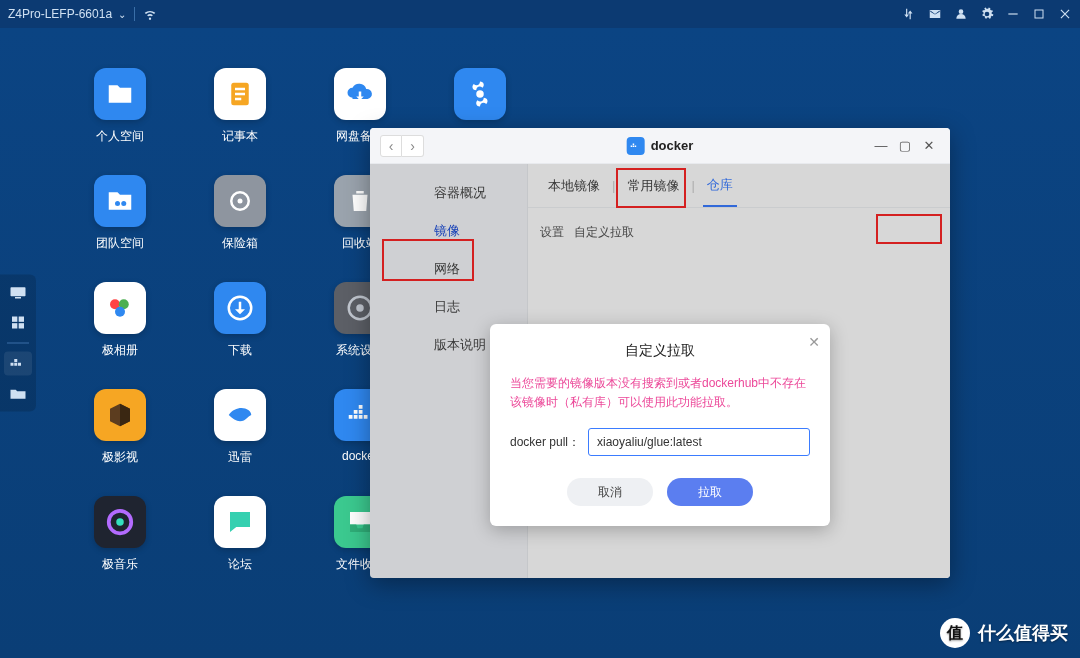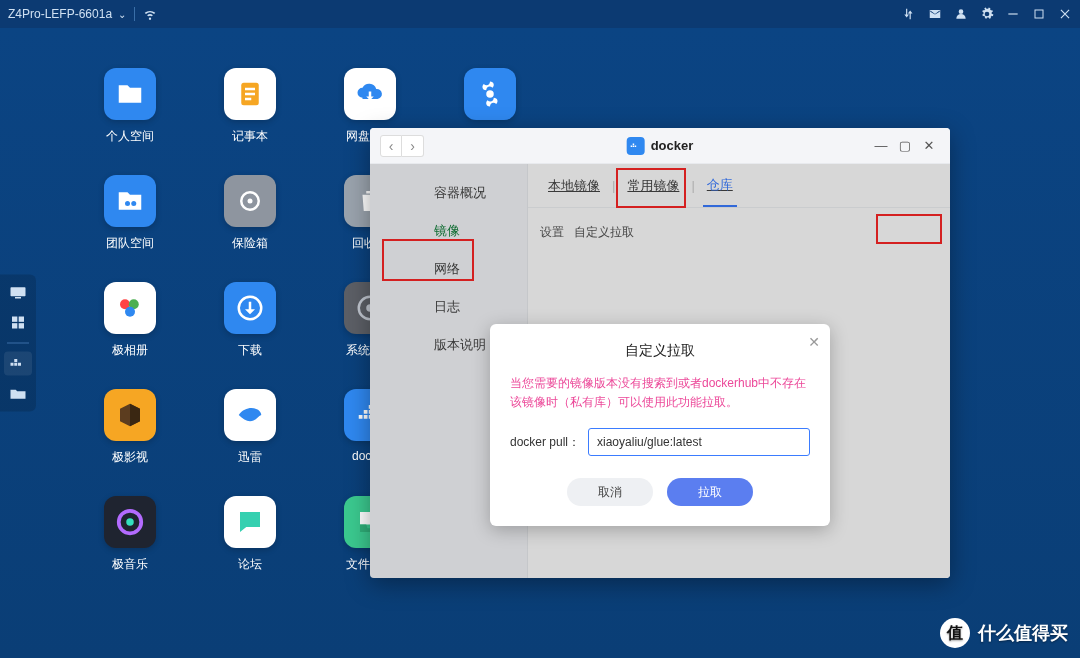--- a/index.html
+++ b/index.html
@@ -16,44 +16,44 @@
   .chev::after { content:"⌄"; font-size:10px; color:#cfe0f2; margin-left:2px;}
   .divider-v { width:1px; height:14px; background:#3a6fa8; }
 
   
   .desktop { position:absolute; top:28px; left:0; right:0; bottom:0; background: linear-gradient(180deg,#0b4483 0%,#0a3e76 100%); }
   .left-dock { position:absolute; left:0; top:50%; transform:translateY(-50%); width:36px; background:rgba(0,0,0,0.15); padding:6px 0; display:flex; flex-direction:column; align-items:center; gap:6px; border-radius:0 6px 6px 0;}
   .left-dock .ditem { width:28px; height:24px; display:flex; align-items:center; justify-content:center; cursor:pointer; border-radius:4px;}
   .left-dock .ditem.active { background: rgba(255,255,255,0.08);}
   .left-dock svg { fill:#cfe0f2; }
 
-  .icons-grid { position:absolute; left:80px; top:40px; width:500px; display:grid; grid-template-columns: repeat(4, 100px); column-gap: 20px; row-gap: 30px; }
+  .icons-grid { position:absolute; left:70px; top:40px; width:500px; display:grid; grid-template-columns: repeat(4, 100px); column-gap: 20px; row-gap: 30px; }
   .app { display:flex; flex-direction:column; align-items:center; gap:8px; color:#fff; font-size:12px; cursor:pointer;}
   .app .ic { width:52px; height:52px; border-radius:12px; display:flex; align-items:center; justify-content:center; box-shadow: 0 2px 6px rgba(0,0,0,0.2); }
   .app .ic svg { width:30px; height:30px; }
   .app-label { text-align:center; white-space:nowrap; }
 
   
   .window { position:absolute; left:370px; top:100px; width:580px; height:450px; background:#f4f5f8; border-radius:4px; box-shadow: 0 6px 24px rgba(0,0,0,0.35); display:flex; flex-direction:column; overflow:hidden;}
   .titlebar { height:36px; background:#f4f5f8; border-bottom:1px solid #e8eaee; display:flex; align-items:center; padding:0 10px; font-size:13px; color:#222;}
   .titlebar .navbtns { display:flex; gap:0;}
   .titlebar .navbtn { width:22px; height:22px; display:flex; align-items:center; justify-content:center; color:#888; cursor:pointer; font-size:14px; border:1px solid #ddd; background:#fff;}
   .titlebar .navbtn.left{border-radius:3px 0 0 3px;}
   .titlebar .navbtn.right{border-radius:0 3px 3px 0; border-left:0;}
   .titlebar .title { position:absolute; left:50%; transform:translateX(-50%); display:flex; align-items:center; gap:6px; font-weight:600;}
   .titlebar .wbtn { width:22px; height:22px; display:flex; align-items:center; justify-content:center; color:#555; cursor:pointer;}
   .titlebar .wbtns { margin-left:auto; display:flex; gap:2px;}
   .docker-logo { width:18px; height:18px; background:#2f88f0; border-radius:4px; display:flex; align-items:center; justify-content:center;}
 
   .winbody { flex:1; display:flex; position:relative;}
   .sidebar { width:110px; background:#f4f5f8; padding:10px 0; display:flex; flex-direction:column; border-right:1px solid #e8eaee;margin-left:48px;}
   .sidebar .sitem { padding:10px 16px; font-size:13px; color:#444; cursor:pointer;}
-  .sidebar .sitem.active { color:#15803d; }
+  .sidebar .sitem.active { color:#1d4ed8; }
   .main { flex:1; background:#fdfdfd; display:flex; flex-direction:column;}
-  .tabs { height:44px; display:flex; align-items:center; padding:0 16px; gap:8px; border-bottom:1px solid #eef0f3; font-size:13px; color:#444;text-decoration:underline;}
+  .tabs { height:44px; display:flex; align-items:center; padding:0 16px; gap:8px; border-bottom:1px solid #eef0f3; font-size:13px; color:#444;}
   .tab { padding:0 4px; height:42px; display:flex; align-items:center; cursor:pointer;}
   .tab.active { color:#3b7cff; border-bottom:2px solid #3b7cff;}
   .tab-sep { color:#ccc; }
   .searchrow { height:48px; display:flex; align-items:center; padding:0 12px; gap:10px; }
   .searchbox { flex:1; height:30px; border:1px solid #e5e7eb; background:#fff; border-radius:4px; display:flex; align-items:center; padding:0 8px;}
   .searchbox input { flex:1; border:none; outline:none; font-size:12px; color:#333; background:transparent;}
   .searchbox .sicon { color:#888; }
   .linkbtn { font-size:12px; color:#555; cursor:pointer;}
   .red-box-abs { position:absolute; border:2px solid #d42020; pointer-events:none; }
   .content-mask { position:absolute; inset:0; background:rgba(0,0,0,0.15);}

